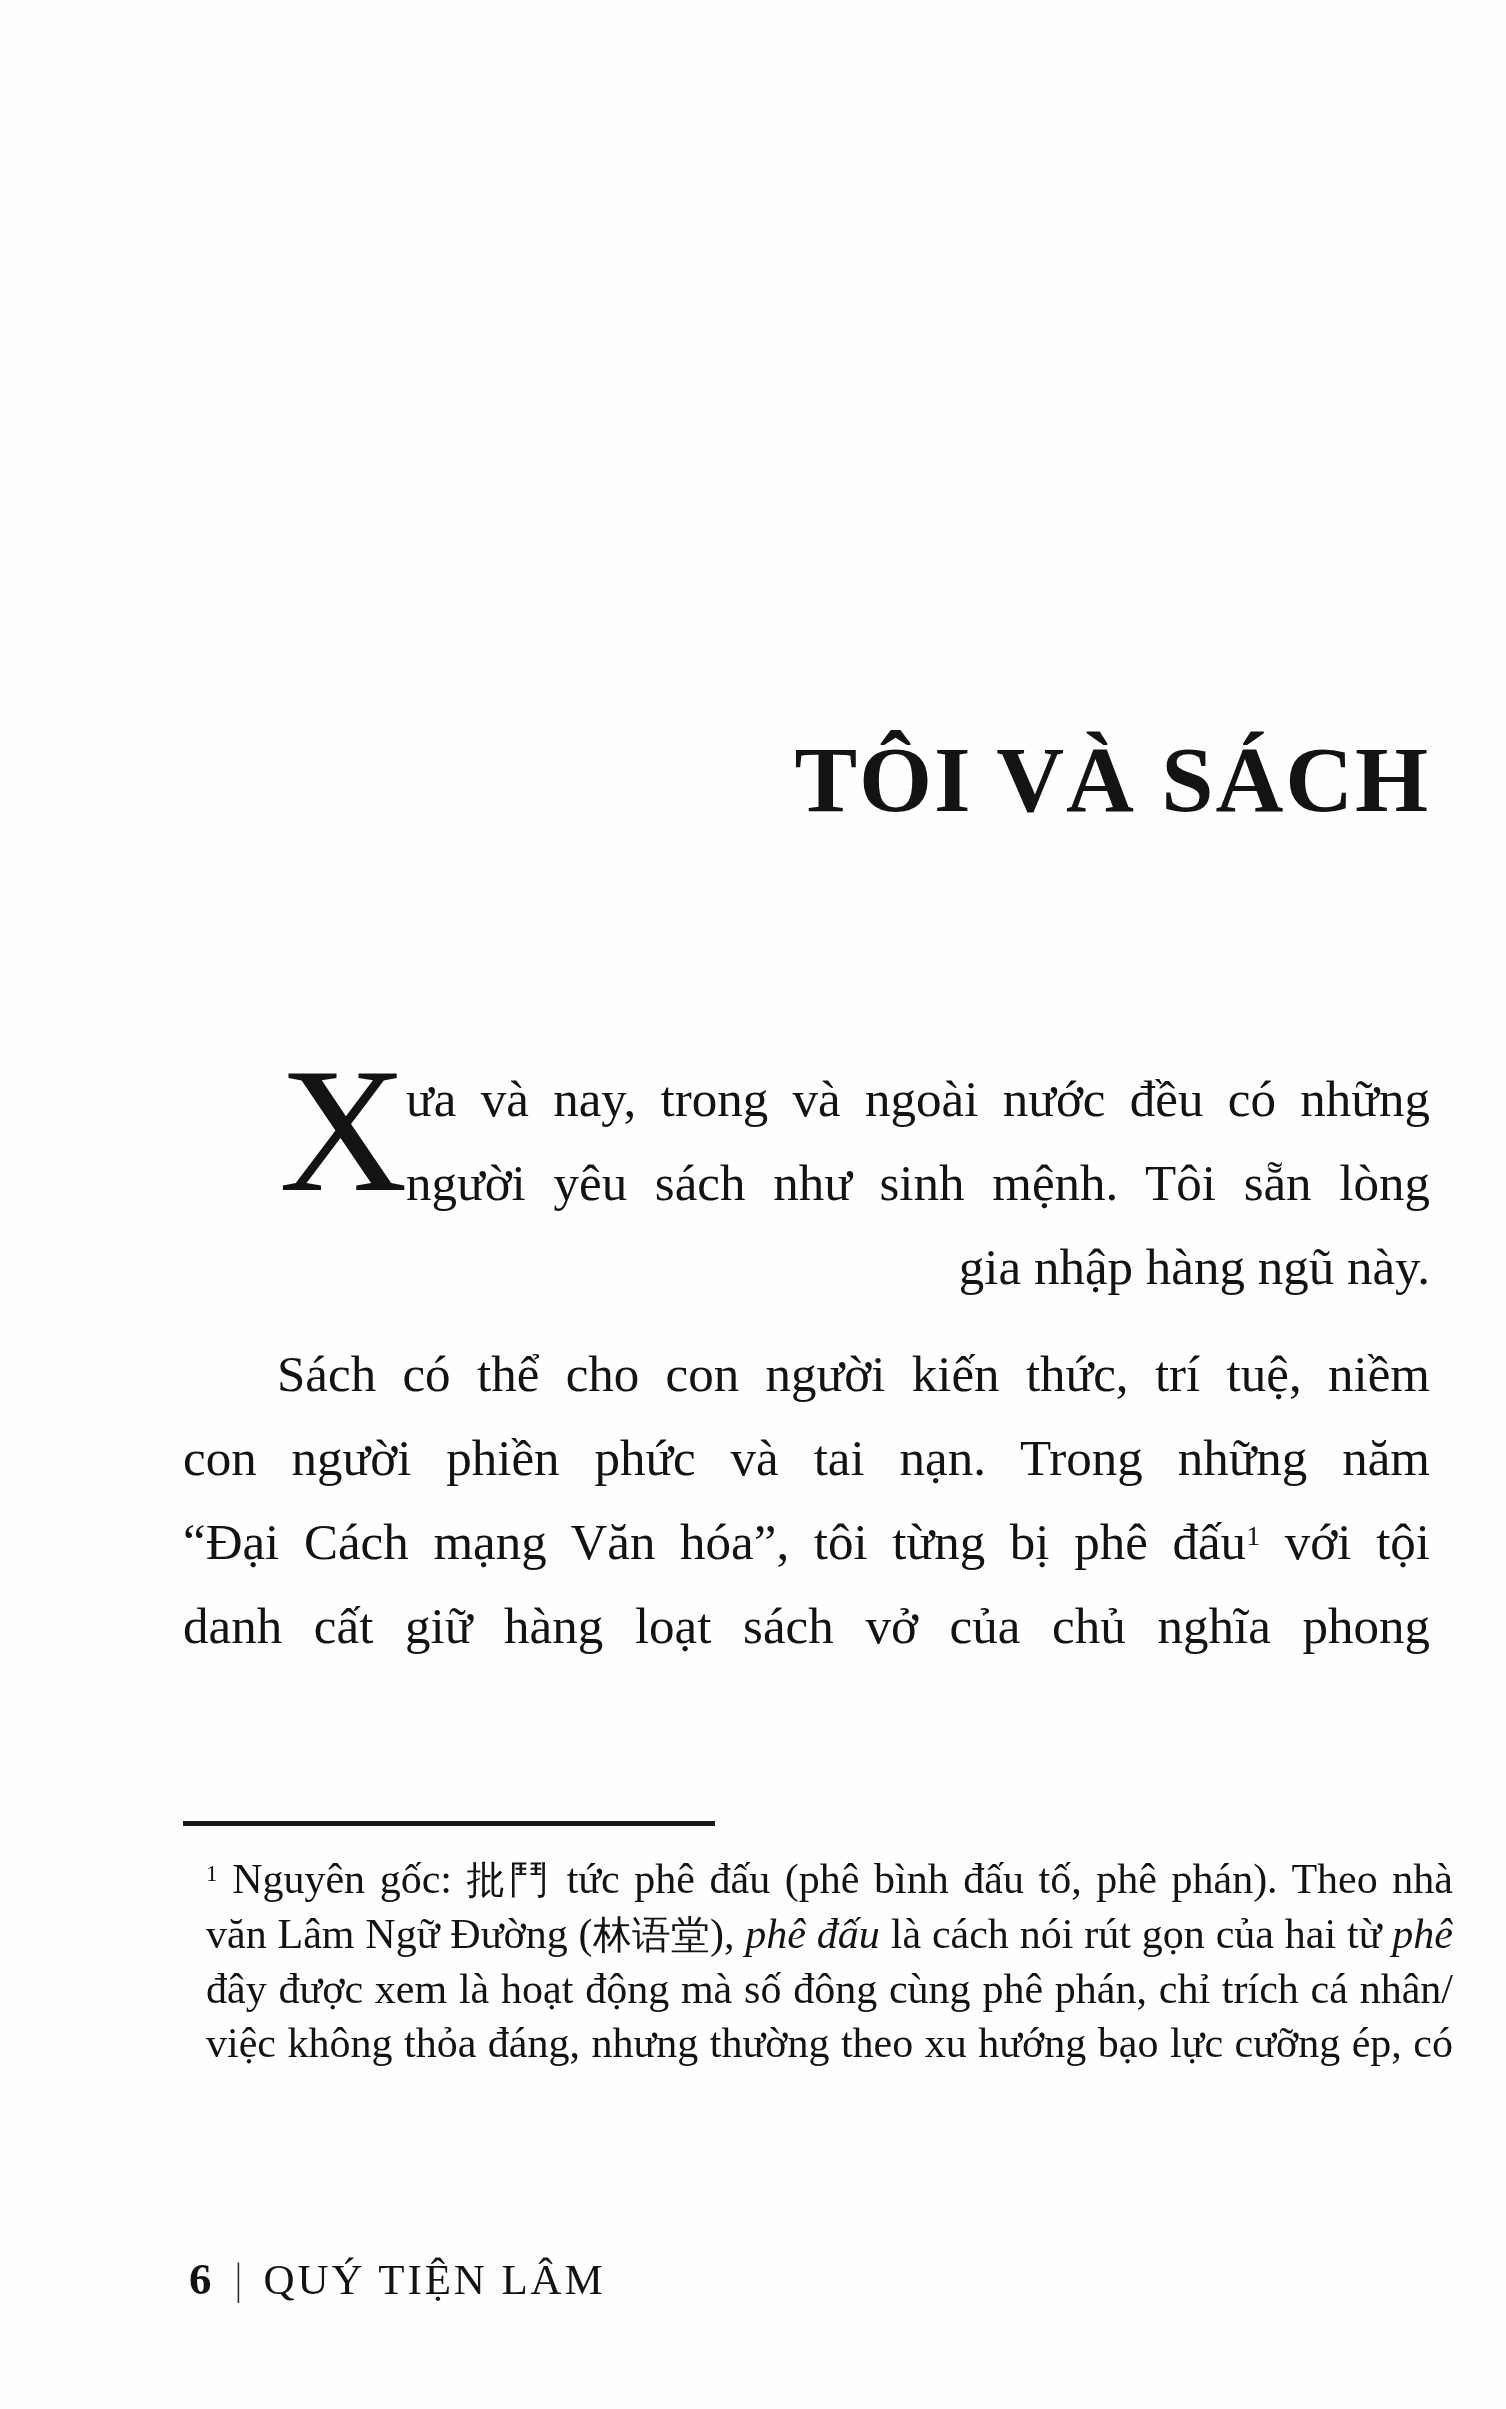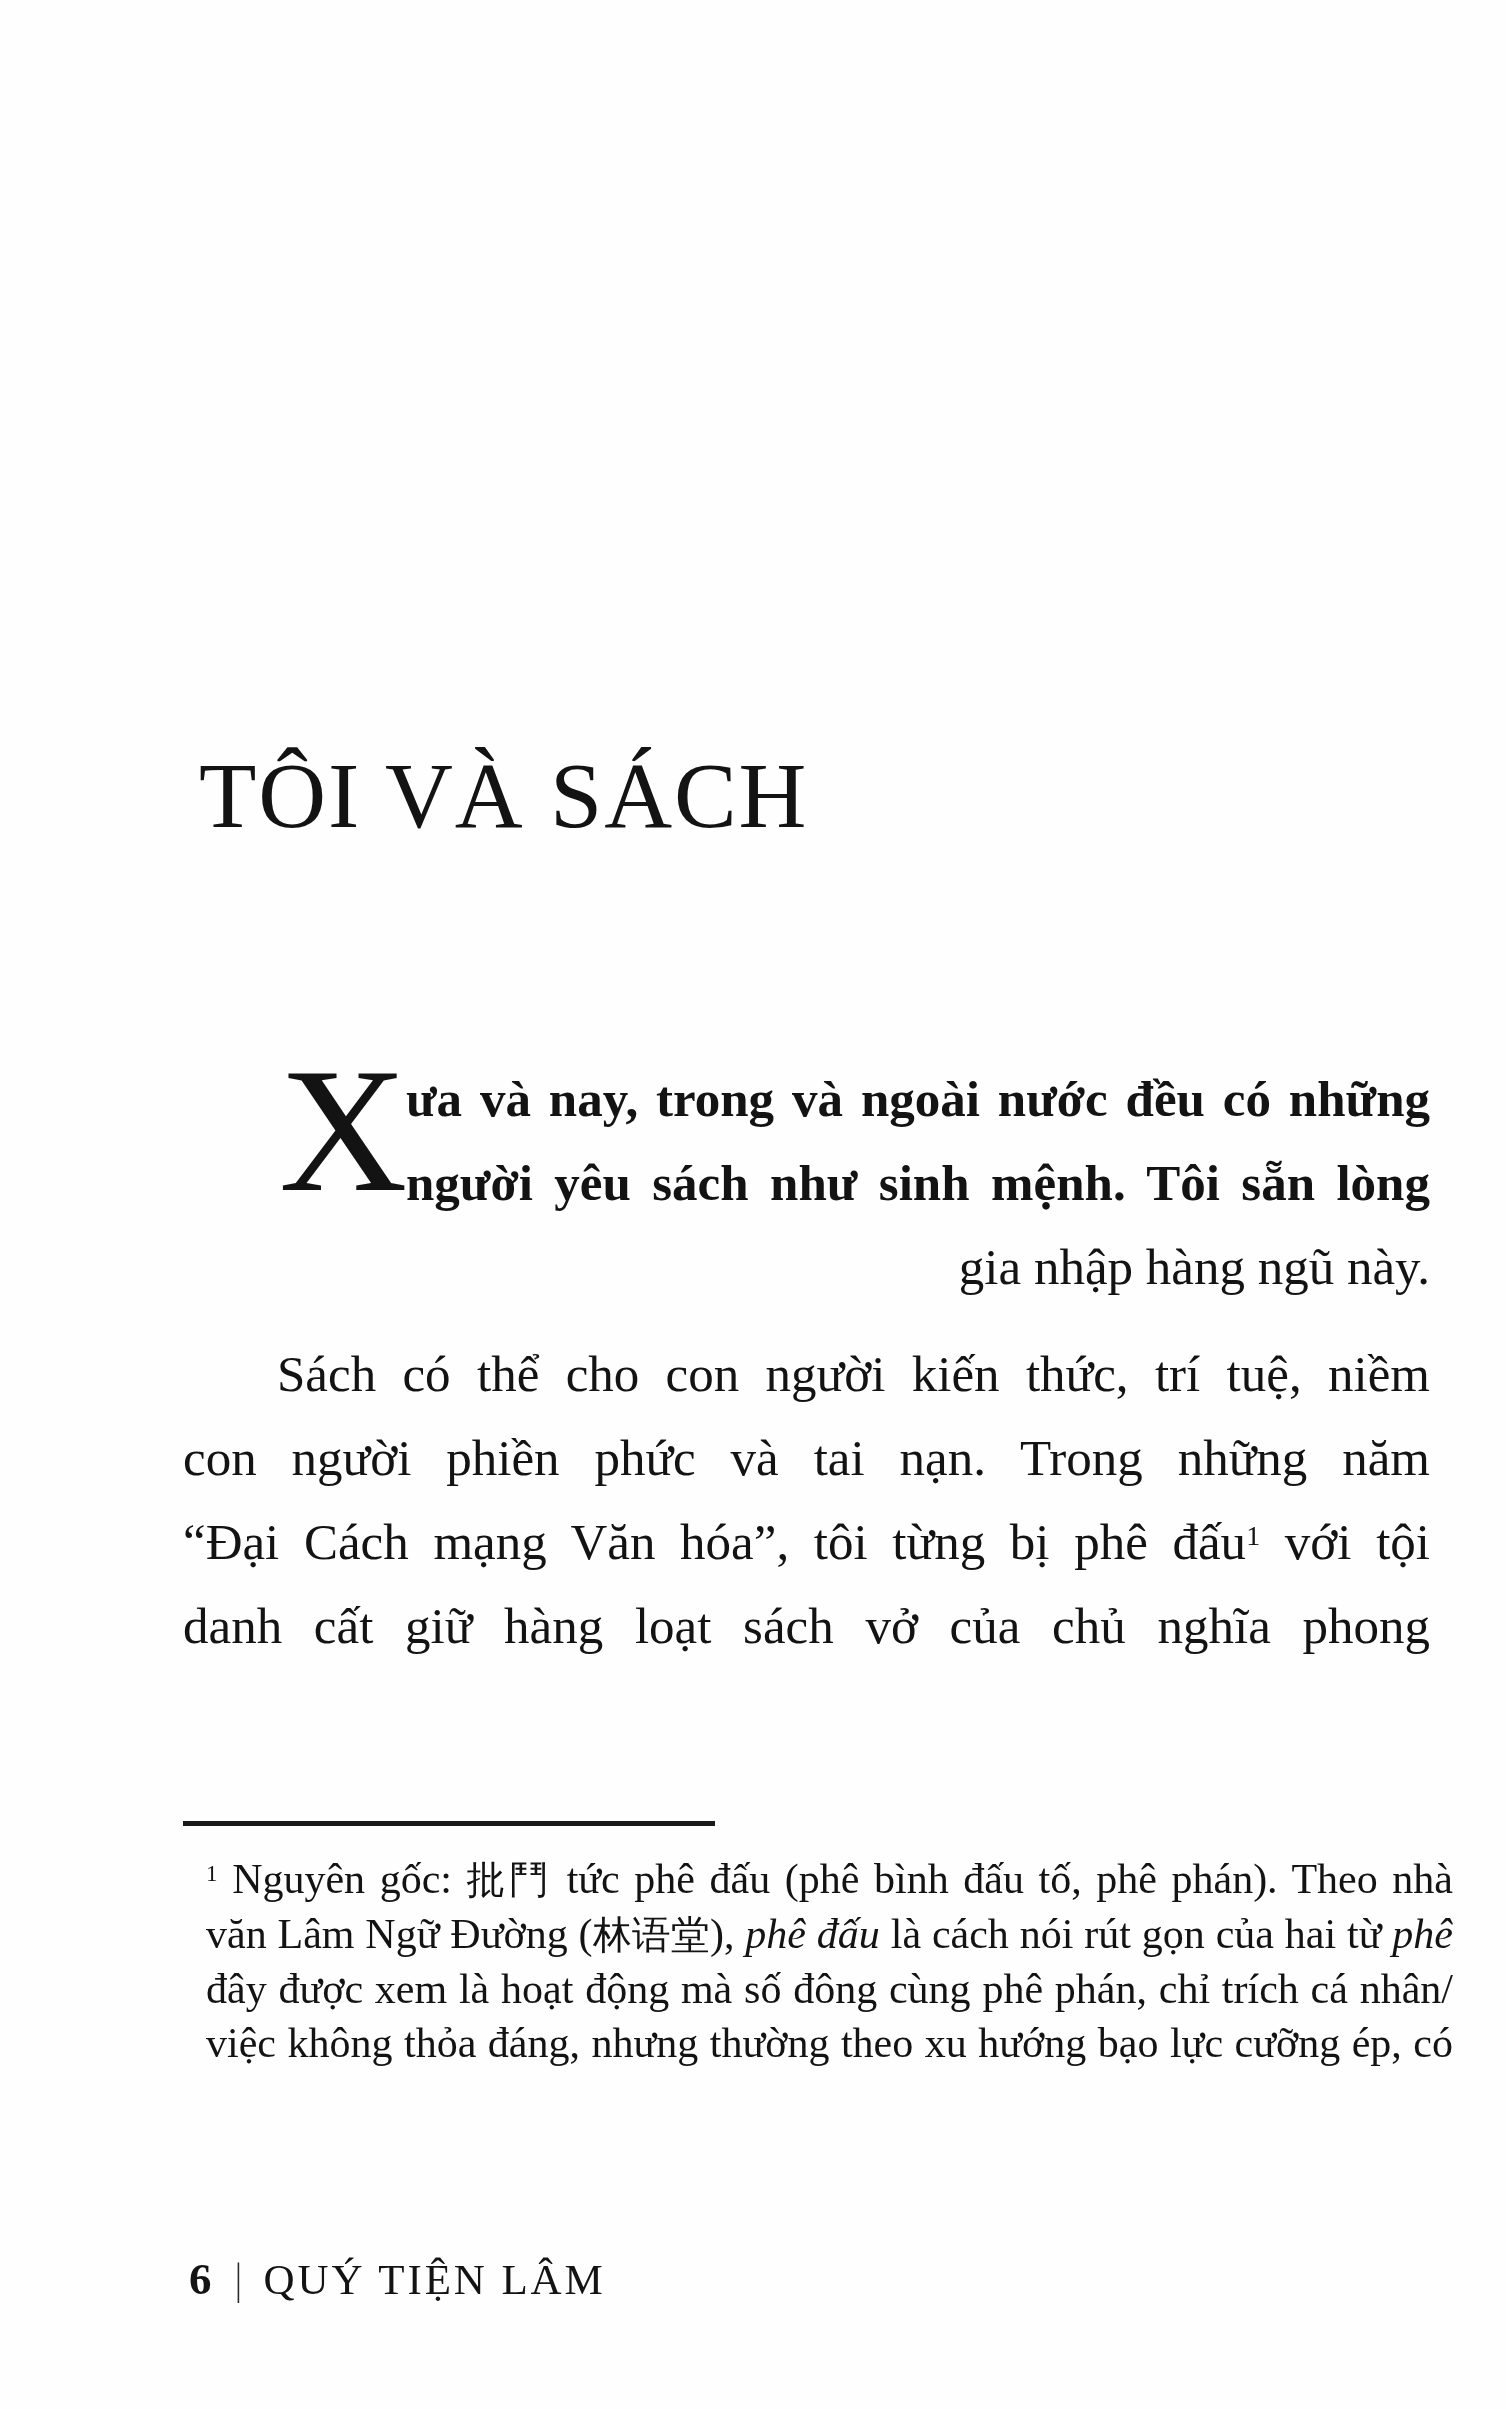--- a/index.html
+++ b/index.html
@@ -12,25 +12,25 @@
     color: #131313;
     font-family: "Liberation Serif", "DejaVu Serif", serif;
     overflow: hidden;
   }
 
   .title {
     position: absolute;
     left: 183px;
     width: 1247px;
     top: 722px;
-    margin: 16px;
-    text-align: left;
+    margin: 0;
+    text-align: right;
     font-size: 94px;
     line-height: 115px;
-    font-weight: normal;
+    font-weight: bold;
     letter-spacing: 1.9px;
     white-space: nowrap;
   }
 
   .body-block {
     position: absolute;
     left: 183px;
     width: 1247px;
     top: 1057px;
     font-size: 51px;
@@ -40,21 +40,21 @@
   .para.p2 { margin-top: 23px; }
 
   .line {
     white-space: nowrap;
     text-align: right;
   }
   .line.just {
     text-align: justify;
     text-align-last: justify;
   }
-  .line.after-dropcap { margin-left: 223px; font-weight: bold; }
+  .line.after-dropcap { margin-left: 223px; }
   .line.indent { padding-left: 94px; box-sizing: border-box; }
 
   .dropcap {
     position: absolute;
     left: 96px;
     top: 13.4px;
     font-size: 178px;
     line-height: 121px;
     font-weight: 400;
   }

